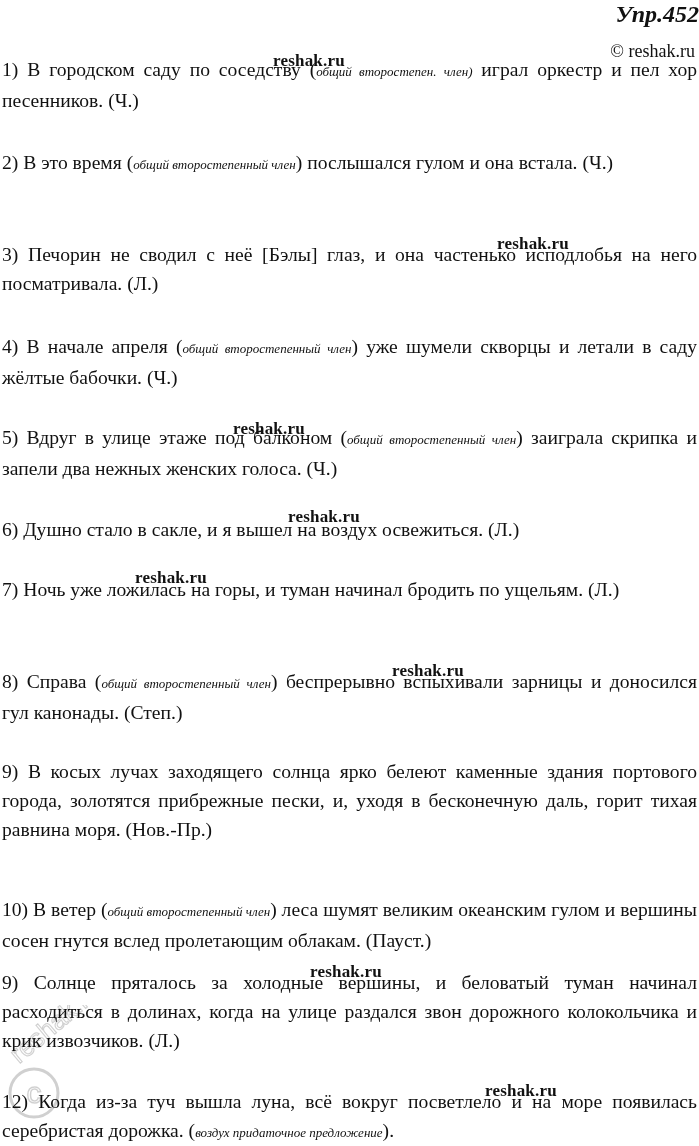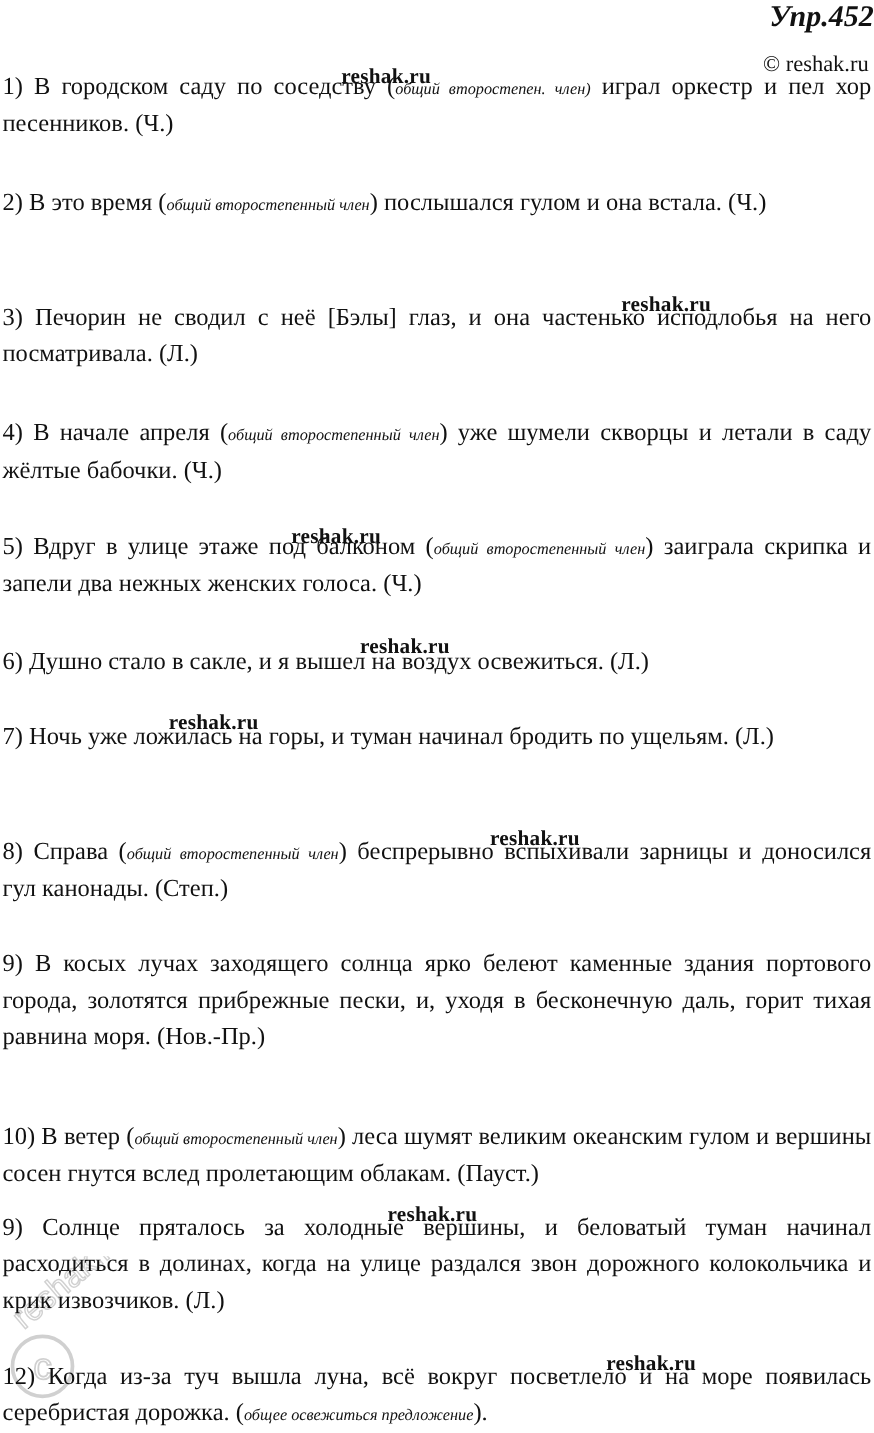--- a/index.html
+++ b/index.html
@@ -89,21 +89,21 @@
   <span>В ветер (</span><span class="note">общий второстепенный член</span><span>) леса шумят великим океанским гулом и вершины сосен гнутся вслед пролетающим облакам. (Пауст.)</span>
 </div>
 
 <div class="item" style="top:968px">
   <span>9)</span>
   <span>Солнце пряталось за холодные вершины, и беловатый туман начинал расходиться в долинах, когда на улице раздался звон дорожного колокольчика и крик извозчиков. (Л.)</span>
 </div>
 
 <div class="item" style="top:1087px">
   <span>12)</span>
-  <span>Когда из-за туч вышла луна, всё вокруг посветлело и на море появилась серебристая дорожка. (</span><span class="note">общее освежиться предложение</span><span>).</span>
+  <span>Когда из-за туч вышла луна, всё вокруг посветлело и на море появилась серебристая дорожка. (</span><span class="note">воздух придаточное предложение</span><span>).</span>
 </div>
 
 <div class="wm" style="left:273px;top:52px">reshak.ru</div>
 <div class="wm" style="left:497px;top:235px">reshak.ru</div>
 <div class="wm" style="left:233px;top:420px">reshak.ru</div>
 <div class="wm" style="left:288px;top:508px">reshak.ru</div>
 <div class="wm" style="left:135px;top:569px">reshak.ru</div>
 <div class="wm" style="left:392px;top:662px">reshak.ru</div>
 <div class="wm" style="left:310px;top:963px">reshak.ru</div>
 <div class="wm" style="left:485px;top:1082px">reshak.ru</div>

